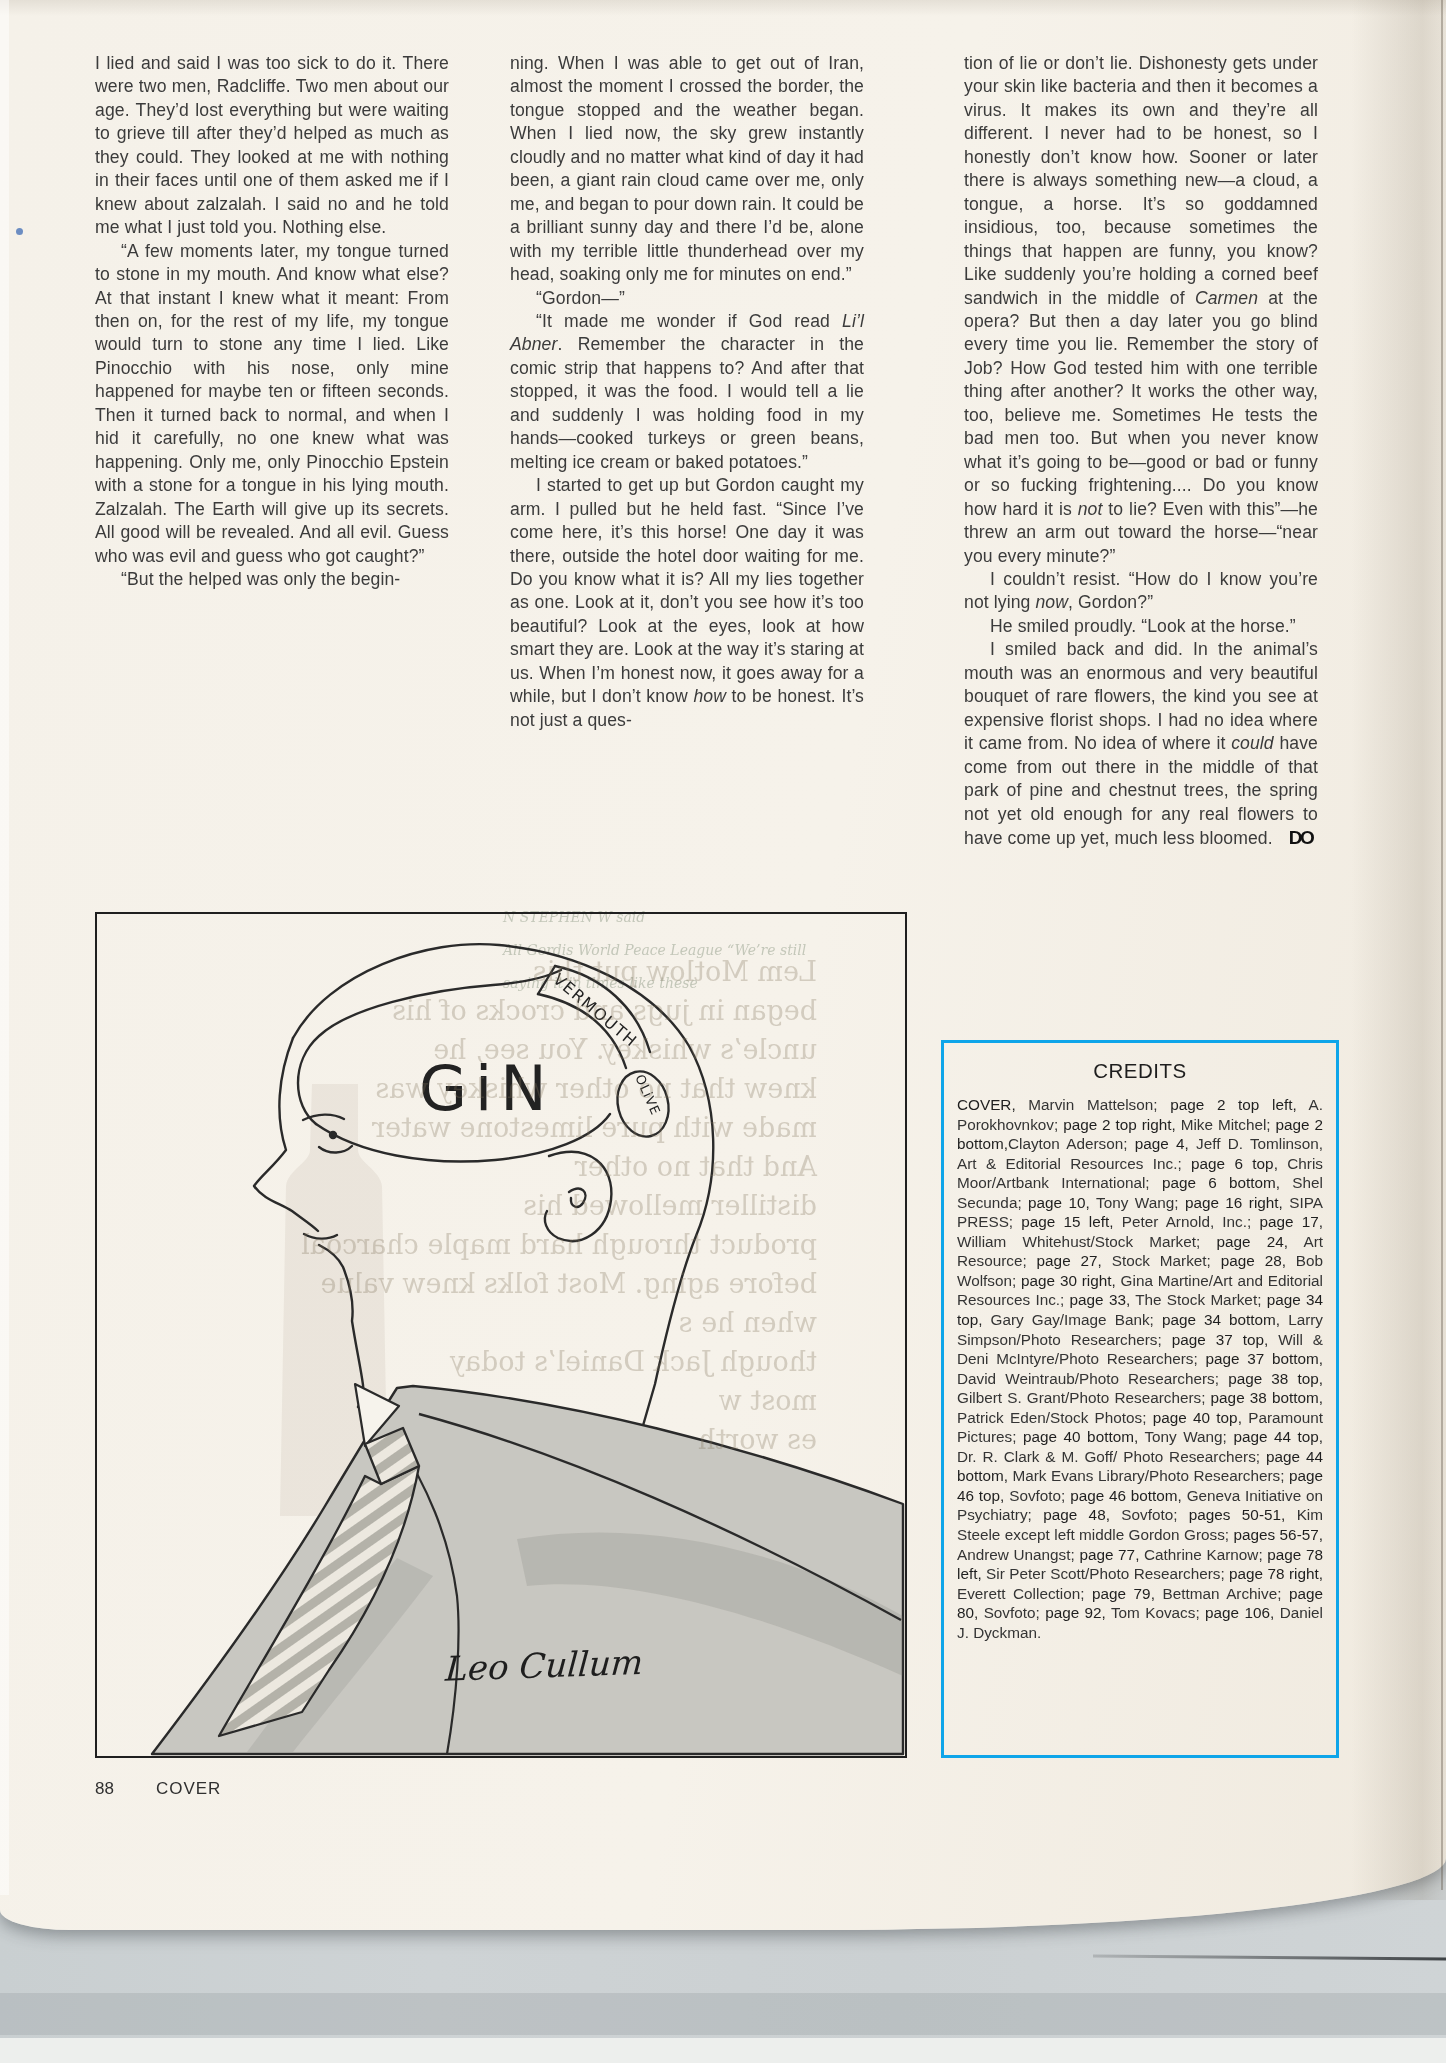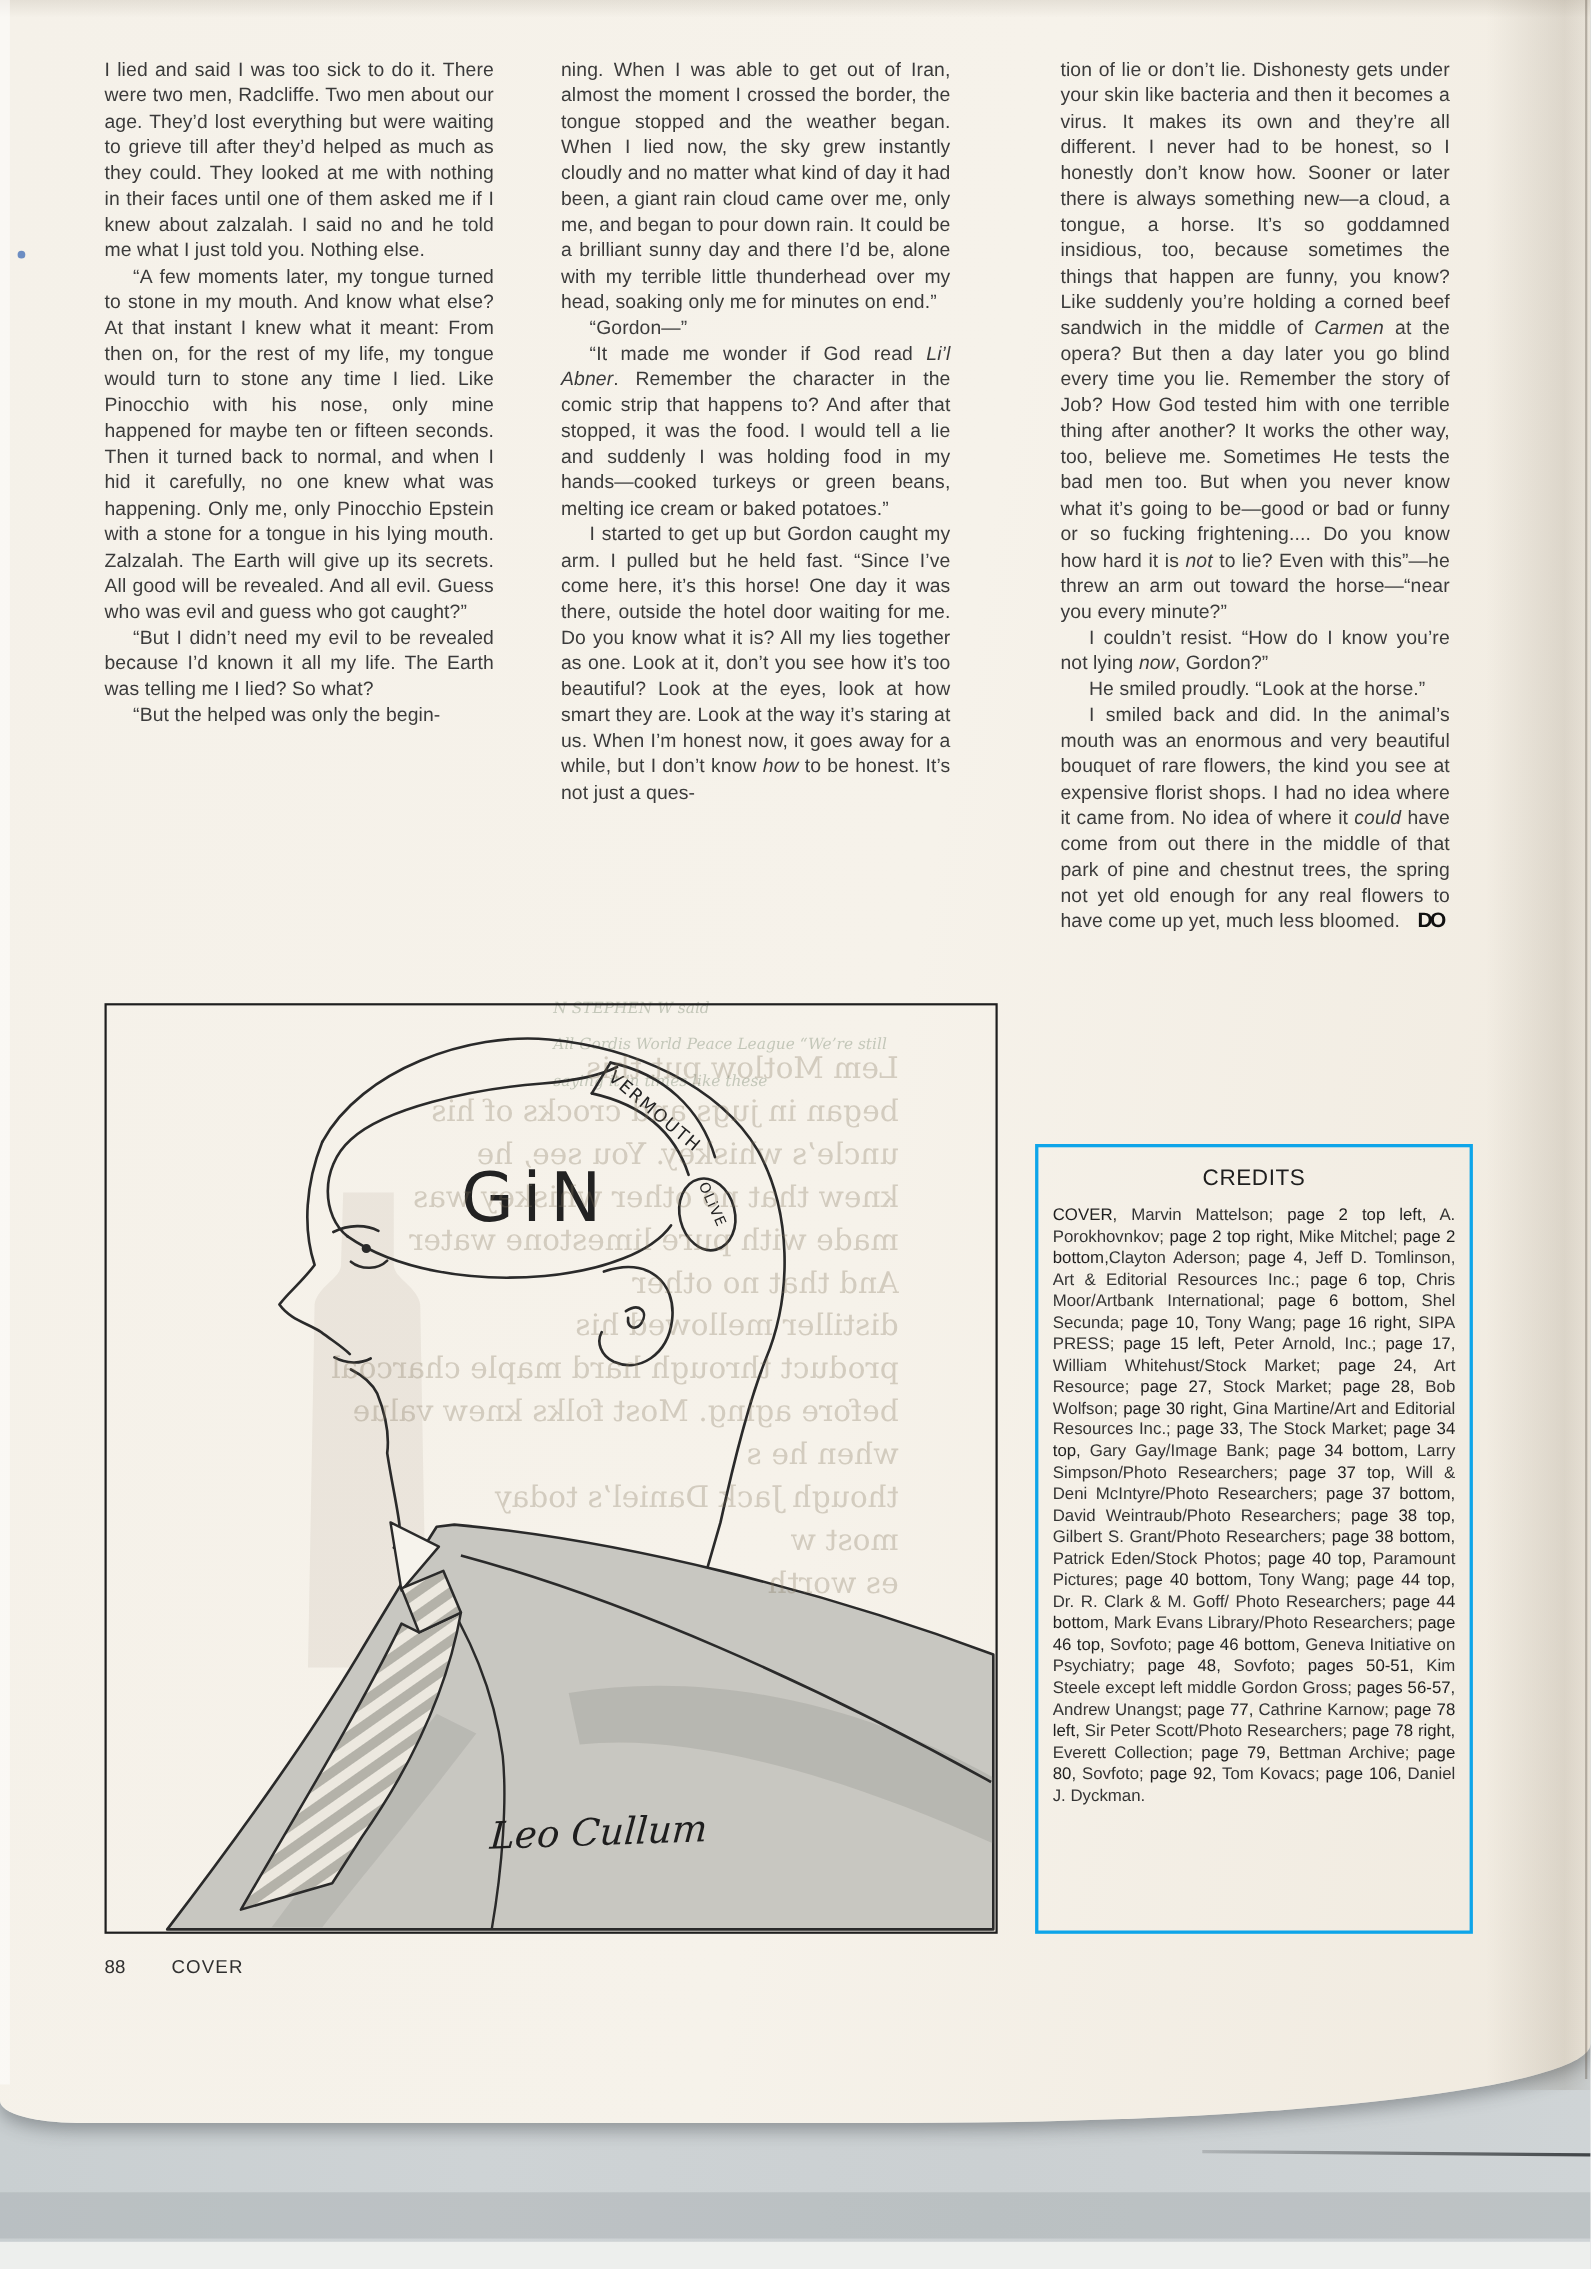--- a/index.html
+++ b/index.html
@@ -50,21 +50,20 @@
   .bottom-white{left:0;top:2038px;width:100%;height:25px;background:#edefed}
 </style>
 </head>
 <body>
 
 <div class="paper"></div>
 
 <div class="col" id="col1">
     <p class="cont">I lied and said I was too sick to do it. There were two men, Radcliffe. Two men about our age. They’d lost everything but were waiting to grieve till after they’d helped as much as they could. They looked at me with nothing in their faces until one of them asked me if I knew about zalzalah. I said no and he told me what I just told you. Nothing else.</p>
     <p>“A few moments later, my tongue turned to stone in my mouth. And know what else? At that instant I knew what it meant: From then on, for the rest of my life, my tongue would turn to stone any time I lied. Like Pinocchio with his nose, only mine happened for maybe ten or fifteen seconds. Then it turned back to normal, and when I hid it carefully, no one knew what was happening. Only me, only Pinocchio Epstein with a stone for a tongue in his lying mouth. Zalzalah. The Earth will give up its secrets. All good will be revealed. And all evil. Guess who was evil and guess who got caught?”</p>
-    <p>“But I didn’t need my evil to be revealed because I’d known it all my life. The Earth was telling me I lied? So what?</p>
     <p>“But the helped was only the begin-</p>
   </div>
 <div class="col" id="col2">
     <p class="cont">ning. When I was able to get out of Iran, almost the moment I crossed the border, the tongue stopped and the weather began. When I lied now, the sky grew instantly cloudly and no matter what kind of day it had been, a giant rain cloud came over me, only me, and began to pour down rain. It could be a brilliant sunny day and there I’d be, alone with my terrible little thunderhead over my head, soaking only me for minutes on end.”</p>
     <p>“Gordon—”</p>
     <p>“It made me wonder if God read <i>Li’l Abner</i>. Remember the character in the comic strip that happens to? And after that stopped, it was the food. I would tell a lie and suddenly I was holding food in my hands—cooked turkeys or green beans, melting ice cream or baked potatoes.”</p>
     <p>I started to get up but Gordon caught my arm. I pulled but he held fast. “Since I’ve come here, it’s this horse! One day it was there, outside the hotel door waiting for me. Do you know what it is? All my lies together as one. Look at it, don’t you see how it’s too beautiful? Look at the eyes, look at how smart they are. Look at the way it’s staring at us. When I’m honest now, it goes away for a while, but I don’t know <i>how</i> to be honest. It’s not just a ques-</p>
   </div>
 <div class="col" id="col3">
     <p class="cont">tion of lie or don’t lie. Dishonesty gets under your skin like bacteria and then it becomes a virus. It makes its own and they’re all different. I never had to be honest, so I honestly don’t know how. Sooner or later there is always something new—a cloud, a tongue, a horse. It’s so goddamned insidious, too, because sometimes the things that happen are funny, you know? Like suddenly you’re holding a corned beef sandwich in the middle of <i>Carmen</i> at the opera? But then a day later you go blind every time you lie. Remember the story of Job? How God tested him with one terrible thing after another? It works the other way, too, believe me. Sometimes He tests the bad men too. But when you never know what it’s going to be—good or bad or funny or so fucking frightening.... Do you know how hard it is <i>not</i> to lie? Even with this”—he threw an arm out toward the horse—“near you every minute?”</p>

